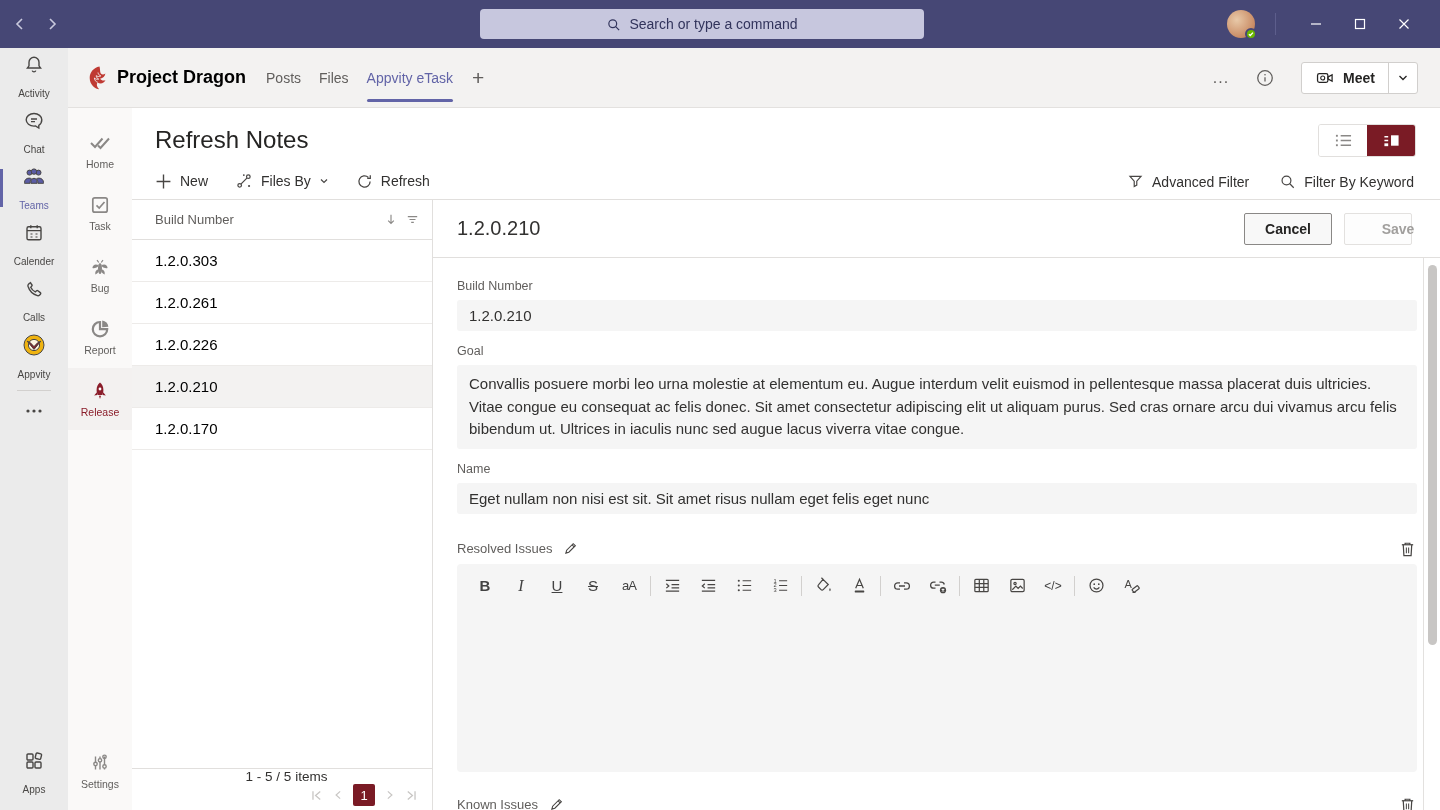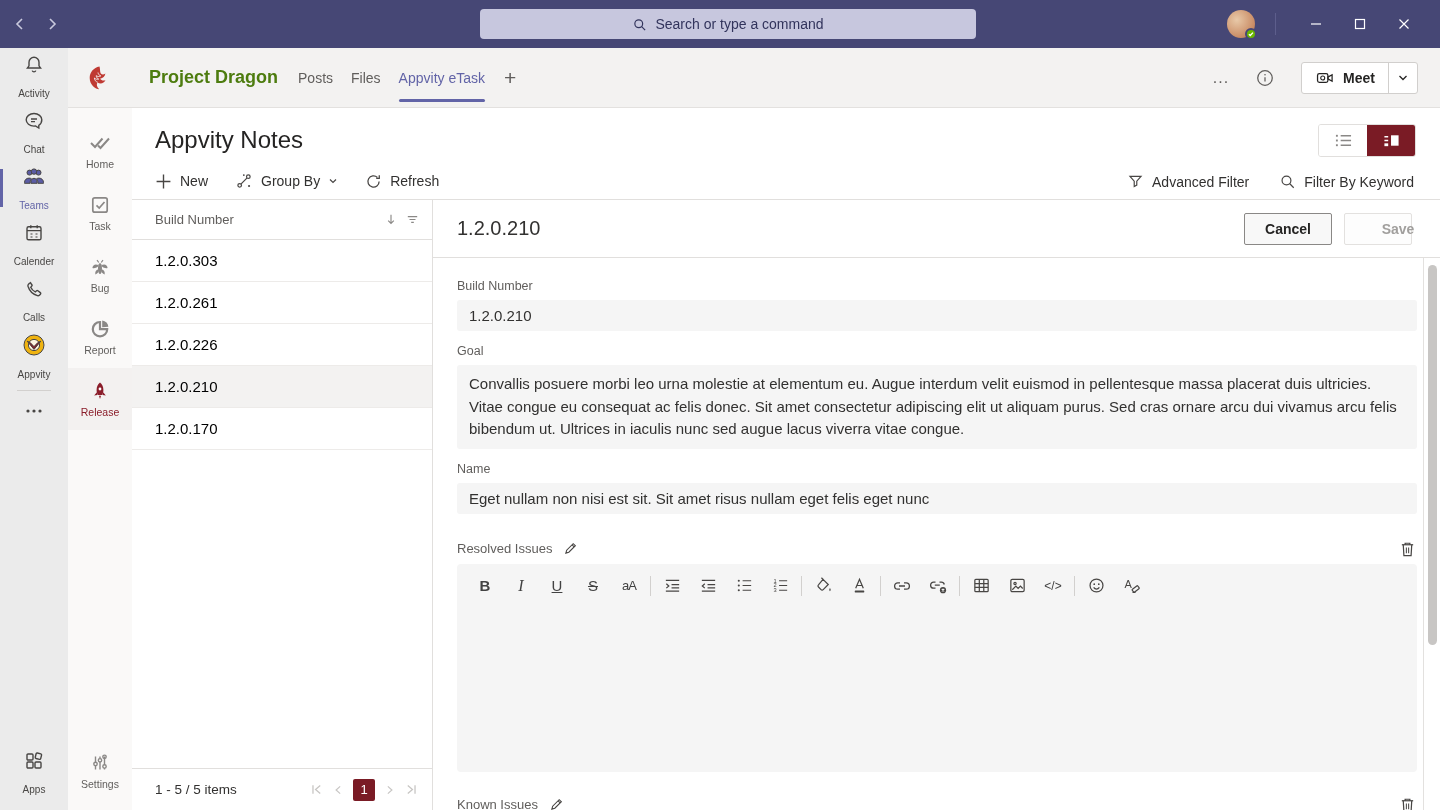--- a/index.html
+++ b/index.html
@@ -4,21 +4,21 @@
 <style>
   * { margin:0; padding:0; box-sizing:border-box; }
   html,body { width:1440px; height:810px; overflow:hidden; }
   body { font-family:"Liberation Sans", sans-serif; background:#fff; position:relative; color:#323130; }
   svg { display:block; }
 
   
   #titlebar { position:absolute; top:0; left:0; right:0; height:48px; background:#464775; }
   .nav-arrows { position:absolute; left:12px; top:0; height:48px; display:flex; align-items:center; gap:16px; }
   .nav-arrows svg { stroke:#c9c9dd; }
-  .tb-search { position:absolute; left:480px; top:9px; width:496px; height:30px; background:#c7c7de; border-radius:4px;
+  .tb-search { position:absolute; left:480px; top:9px; width:444px; height:30px; background:#c7c7de; border-radius:4px;
     display:flex; align-items:center; justify-content:center; gap:8px; color:#32345c; font-size:14px; cursor:text; }
   .tb-right { position:absolute; right:14px; top:0; height:48px; display:flex; align-items:center; }
   .avatar { width:28px; height:28px; border-radius:50%; background:radial-gradient(circle at 35% 35%, #e8c9a8, #c98b64 70%, #9c6442); position:relative; }
   .avatar .status { position:absolute; right:-2px; bottom:-2px; width:12px; height:12px; border-radius:50%; background:#6bb700; border:2px solid #464775; display:flex; align-items:center; justify-content:center; }
   .tb-divider { width:1px; height:22px; background:#5d5e8c; margin:0 18px 0 20px; }
   .winbtn { width:44px; height:48px; display:flex; align-items:center; justify-content:center; }
   .winbtn svg { stroke:#fff; }
 
   
   #app-rail { position:absolute; top:48px; left:0; width:68px; bottom:0; background:#ebebeb; display:flex; flex-direction:column; align-items:center; }
@@ -26,21 +26,21 @@
   .rail-item svg { stroke:#484644; }
   .rail-item.active { color:#6264a7; }
   .rail-item.active::before { content:''; position:absolute; left:0; top:9px; bottom:9px; width:3px; background:#6264a7; }
   .rail-div { width:34px; height:1px; background:#d2d0ce; margin:6px 0; }
   .rail-more { height:28px; display:flex; align-items:center; justify-content:center; color:#484644; font-size:13px; letter-spacing:2px; cursor:pointer; }
   .rail-bottom { margin-top:auto; margin-bottom:10px; }
 
   
   #team-header { position:absolute; top:48px; left:68px; right:0; height:60px; background:#f3f2f1; border-bottom:1px solid #e3e1df; display:flex; align-items:center; }
   .team-logo { margin-left:17px; }
-  .team-title { margin-left:36px; font-size:18px; font-weight:700; color:#4d7c0f; }
+  .team-title { margin-left:4px; font-size:18px; font-weight:700; color:#000000; }
   .tabs { margin-left:11px; display:flex; align-self:stretch; }
   .tab { display:flex; align-items:center; padding:0 9px; font-size:14px; color:#605e5c; position:relative; cursor:pointer; }
   .tab.active { color:#6264a7; font-weight:400; }
   .tab.active::after { content:''; position:absolute; left:9px; right:9px; bottom:5px; height:3px; border-radius:2px; background:#6264a7; }
   .add-tab { display:flex; align-items:center; padding:0 10px; font-size:21px; font-weight:300; color:#605e5c; cursor:pointer; }
   .hdr-right { margin-left:auto; display:flex; align-items:center; gap:26px; padding-right:22px; }
   .hdr-more { font-size:16px; color:#605e5c; letter-spacing:1px; cursor:pointer; }
   .meet-btn { display:flex; height:32px; background:#fff; border:1px solid #d1cfcd; border-radius:3px; overflow:hidden; }
   .meet-main { display:flex; align-items:center; gap:8px; padding:0 13px; font-size:14px; font-weight:700; color:#252423; cursor:pointer; }
   .meet-chev { width:29px; border-left:1px solid #d1cfcd; display:flex; align-items:center; justify-content:center; cursor:pointer; }
@@ -67,21 +67,21 @@
   .main { position:absolute; top:92px; left:0; right:0; bottom:0; display:flex; }
 
   
   .list-panel { width:301px; border-right:1px solid #e1dfdd; display:flex; flex-direction:column; }
   .list-header { height:40px; display:flex; align-items:center; padding:0 12px 0 23px; border-bottom:1px solid #e1dfdd; font-size:13px; color:#605e5c; }
   .lh-icons { margin-left:auto; display:flex; gap:7px; align-items:center; }
   .lh-icons svg { stroke:#8a8886; }
   .lrow { height:42px; line-height:42px; padding-left:23px; border-bottom:1px solid #edebe9; font-size:15px; color:#000000; cursor:pointer; }
   .lrow.selected { background:#f3f2f1; }
   .list-spacer { flex:1; }
-  .pagination { height:42px; border-top:1px solid #e1dfdd; display:flex; align-items:center; padding:0 14px 0 23px; font-size:13.5px; color:#323130; }
+  .pagination { height:42px; border-top:1px solid #e1dfdd; display:flex; align-items:center; padding:0 14px 0 23px; font-size:13.5px; color:#323130;flex-direction:column; }
   .pg-controls { margin-left:auto; display:flex; align-items:center; gap:9px; }
   .pg-controls svg { stroke:#c8c6c4; }
   .pg-page { width:22px; height:22px; border-radius:2px; background:#7a1b25; color:#fff; font-size:13px; display:flex; align-items:center; justify-content:center; cursor:pointer; }
 
   
   .detail-panel { flex:1; position:relative; }
   .detail-head { height:58px; display:flex; align-items:center; padding:0 28px 0 24px; border-bottom:1px solid #e1dfdd; }
   .detail-title { font-size:20px; color:#323130; }
   .btn { height:32px; border-radius:2px; font-size:14px; font-weight:700; display:flex; align-items:center; justify-content:center; cursor:pointer; font-family:inherit; }
   .btn-cancel { width:88px; margin-left:auto; background:#f8f8f8; border:1px solid #8a8886; color:#252423; }
@@ -353,21 +353,21 @@
           <circle cx="15.5" cy="14.4" r="1.7"></circle>
           <circle cx="15.5" cy="4.8" r="1.7"></circle>
         </svg>
       </span>
     <span>Settings</span>
   </div>
 </div>
 
 <div id="page">
   <div class="page-head">
-    <div class="page-title">Appvity Notes</div>
+    <div class="page-title">Refresh Notes</div>
 
     <div class="view-toggle">
       <div class="vt-btn">
         <span>
             <svg width="19" height="17" viewBox="0 0 20 18" fill="none" stroke="#8a8886" stroke-width="1.6">
               <path d="M7 4h11M7 9h11M7 14h11"></path>
               <rect x="2" y="3" width="2" height="2" fill="#8a8886" stroke="none"></rect>
               <rect x="2" y="8" width="2" height="2" fill="#8a8886" stroke="none"></rect>
               <rect x="2" y="13" width="2" height="2" fill="#8a8886" stroke="none"></rect>
             </svg>
@@ -396,21 +396,21 @@
       <div class="cmd">
         <span>
             <svg width="18" height="18" viewBox="0 0 20 20" fill="none" stroke-width="1.4">
               <circle cx="5.2" cy="14.8" r="2"></circle>
               <circle cx="14.8" cy="5.2" r="2"></circle>
               <path d="M6.8 13.2L13.2 6.8"></path>
               <circle cx="15.6" cy="15.6" r="1.2" fill="#484644" stroke="none"></circle>
               <circle cx="9.8" cy="3.4" r="1" fill="#484644" stroke="none"></circle>
             </svg>
           </span>
-        <span>Group By</span>
+        <span>Files By</span>
         <span>
             <svg width="10" height="10" viewBox="0 0 10 10" fill="none" stroke="#484644" stroke-width="1.2">
               <path d="M2 3.5l3 3 3-3"></path>
             </svg>
           </span>
       </div>
       <div class="cmd">
         <span>
             <svg width="17" height="17" viewBox="0 0 20 20" fill="none" stroke-width="1.5">
               <path d="M16.6 10a6.6 6.6 0 1 1-2-4.7"></path>

